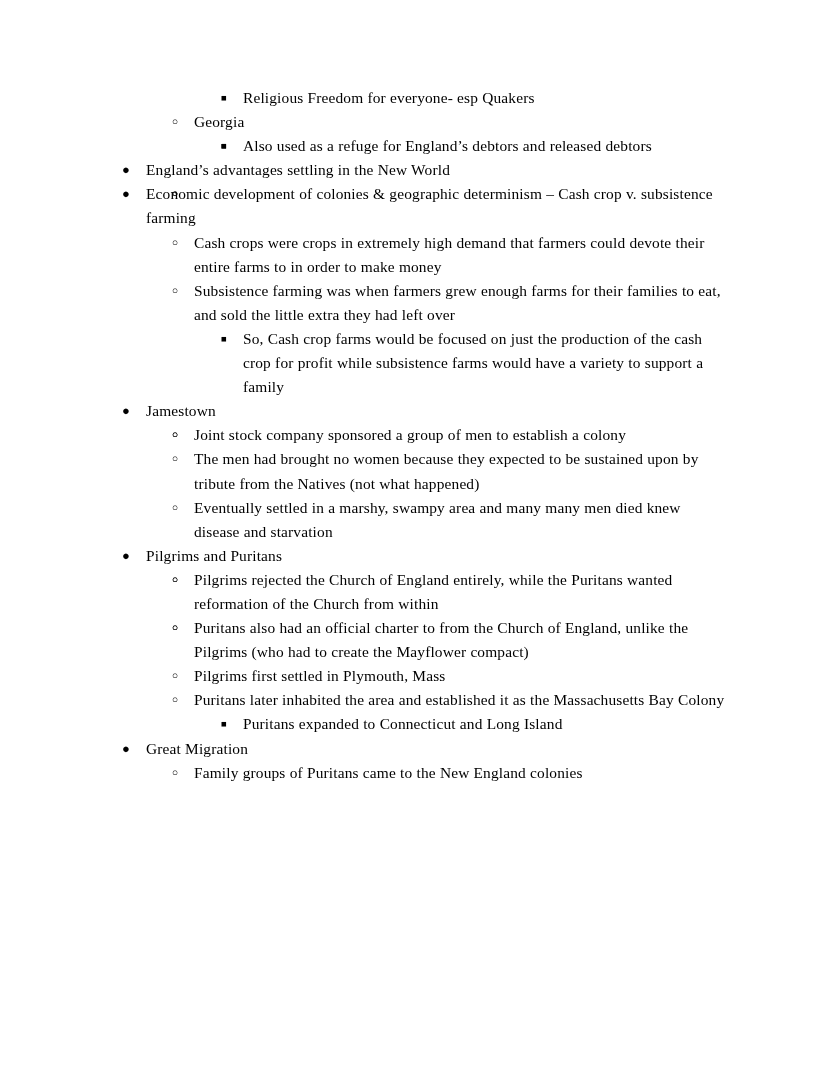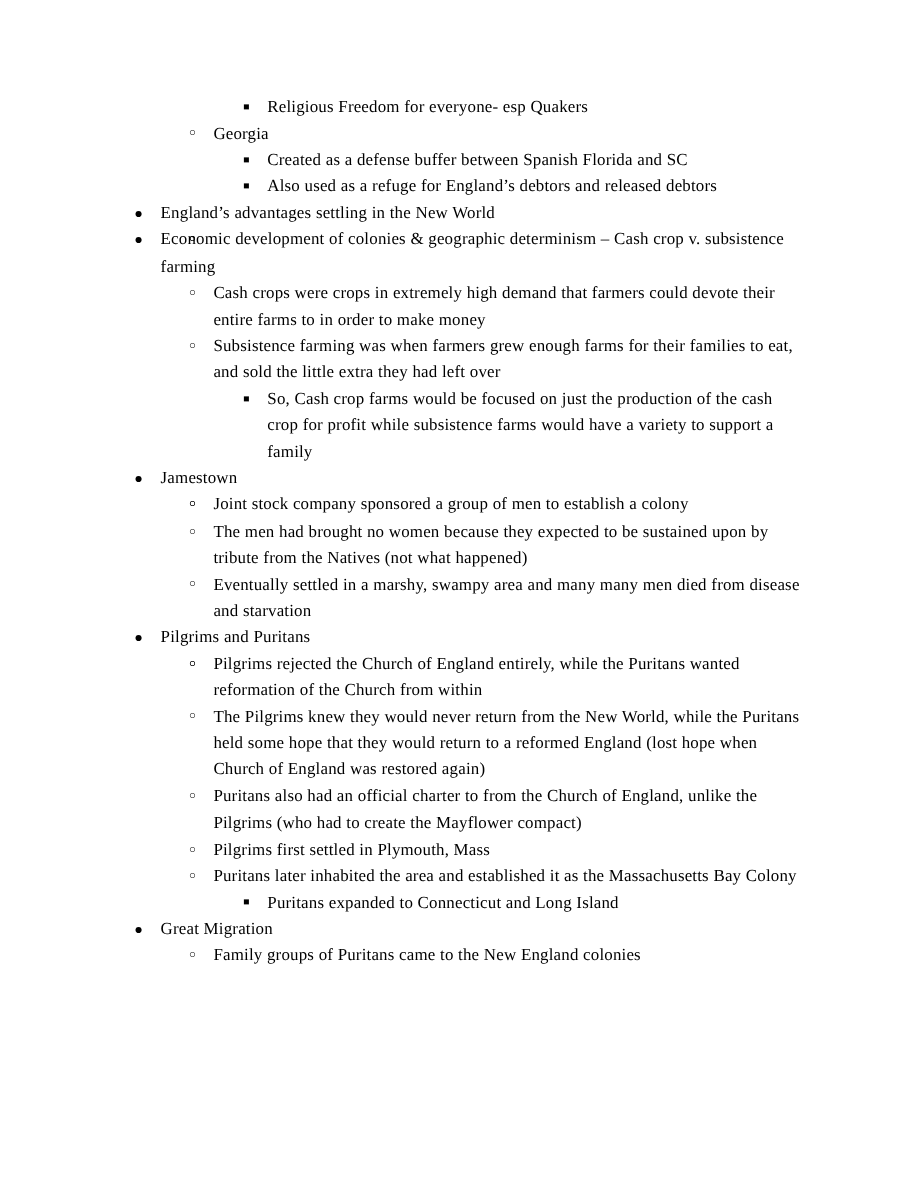--- a/index.html
+++ b/index.html
@@ -89,21 +89,20 @@
       <div class="item lvl3">
         <span class="marker">■</span>
         <span class="txt">Religious Freedom for everyone- esp Quakers</span>
       </div>
       <div class="item lvl2">
         <span class="marker">○</span>
         <span class="txt">Georgia</span>
       </div>
       <div class="item lvl3">
         <span class="marker">■</span>
-        <span class="txt">Created as a defense buffer between Spanish Florida and SC</span>
       </div>
       <div class="item lvl3">
         <span class="marker">■</span>
         <span class="txt">Also used as a refuge for England’s debtors and released debtors</span>
       </div>
       <div class="item lvl1">
         <span class="marker">●</span>
         <span class="txt">England’s advantages settling in the New World</span>
       </div>
       <div class="item lvl2">
@@ -138,36 +137,35 @@
       <div class="item lvl2">
         <span class="marker">○</span>
         <span class="txt">Joint stock company sponsored a group of men to establish a colony</span>
       </div>
       <div class="item lvl2">
         <span class="marker">○</span>
         <span class="txt">The men had brought no women because they expected to be sustained upon by tribute from the Natives (not what happened)</span>
       </div>
       <div class="item lvl2">
         <span class="marker">○</span>
-        <span class="txt">Eventually settled in a marshy, swampy area and many many men died from disease and starvation</span>
+        <span class="txt">Eventually settled in a marshy, swampy area and many many men died knew disease and starvation</span>
       </div>
       <div class="item lvl1">
         <span class="marker">●</span>
         <span class="txt">Pilgrims and Puritans</span>
       </div>
       <div class="item lvl2">
         <span class="marker">○</span>
       </div>
       <div class="item lvl2">
         <span class="marker">○</span>
         <span class="txt">Pilgrims rejected the Church of England entirely, while the Puritans wanted reformation of the Church from within</span>
       </div>
       <div class="item lvl2">
         <span class="marker">○</span>
-        <span class="txt">The Pilgrims knew they would never return from the New World, while the Puritans held some hope that they would return to a reformed England (lost hope when Church of England was restored again)</span>
       </div>
       <div class="item lvl2">
         <span class="marker">○</span>
         <span class="txt">Puritans also had an official charter to from the Church of England, unlike the Pilgrims (who had to create the Mayflower compact)</span>
       </div>
       <div class="item lvl2">
         <span class="marker">○</span>
         <span class="txt">Pilgrims first settled in Plymouth, Mass</span>
       </div>
       <div class="item lvl2">

